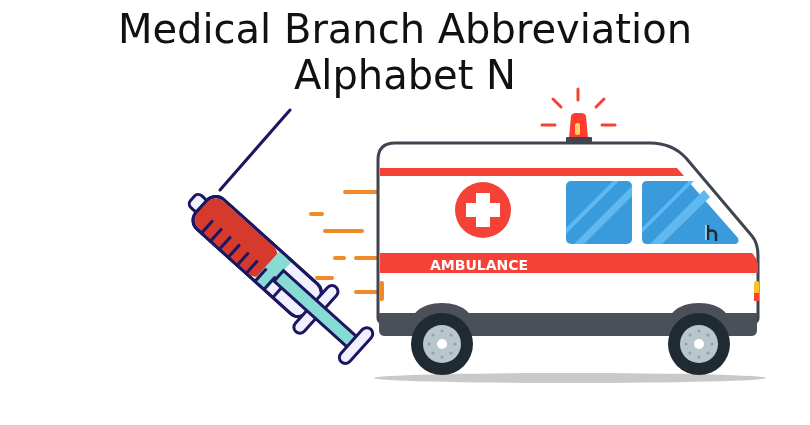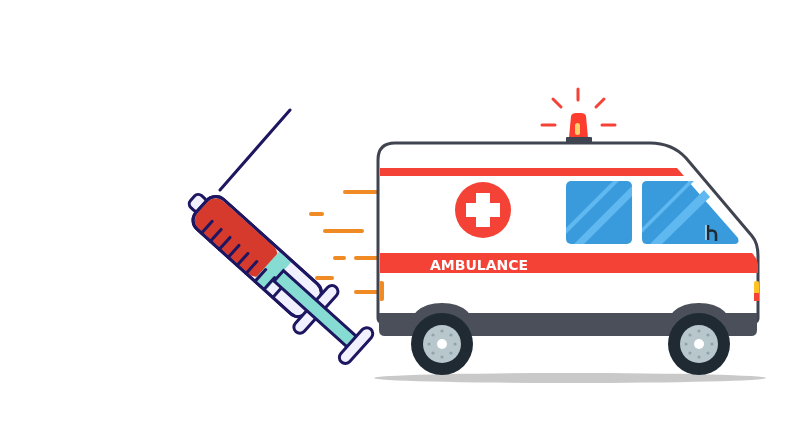--- a/index.html
+++ b/index.html
@@ -9,20 +9,22 @@
     font-family:"DejaVu Sans", sans-serif; font-size:40px; line-height:46px;
     color:#111111; font-weight:normal; letter-spacing:0px;
   }
   .title span { display:block; }
   svg.art { position:absolute; left:0; top:0; }
 </style>
 </head>
 <body>
 
 <div class="title">
+  <span>Medical Branch Abbreviation</span>
+  <span>Alphabet N</span>
 </div>
 
 <svg class="art" width="810" height="425" viewBox="0 0 810 425" xmlns="http://www.w3.org/2000/svg">
 
   <g>
 
     <line x1="290" y1="110" x2="220" y2="190" stroke="#1d1660" stroke-width="3" stroke-linecap="round"></line>
     <g transform="translate(200,205) rotate(-48)">
 
       <rect x="-8" y="-10" width="16" height="14" rx="5" fill="#f0f0ff" stroke="#1d1660" stroke-width="3"></rect>

